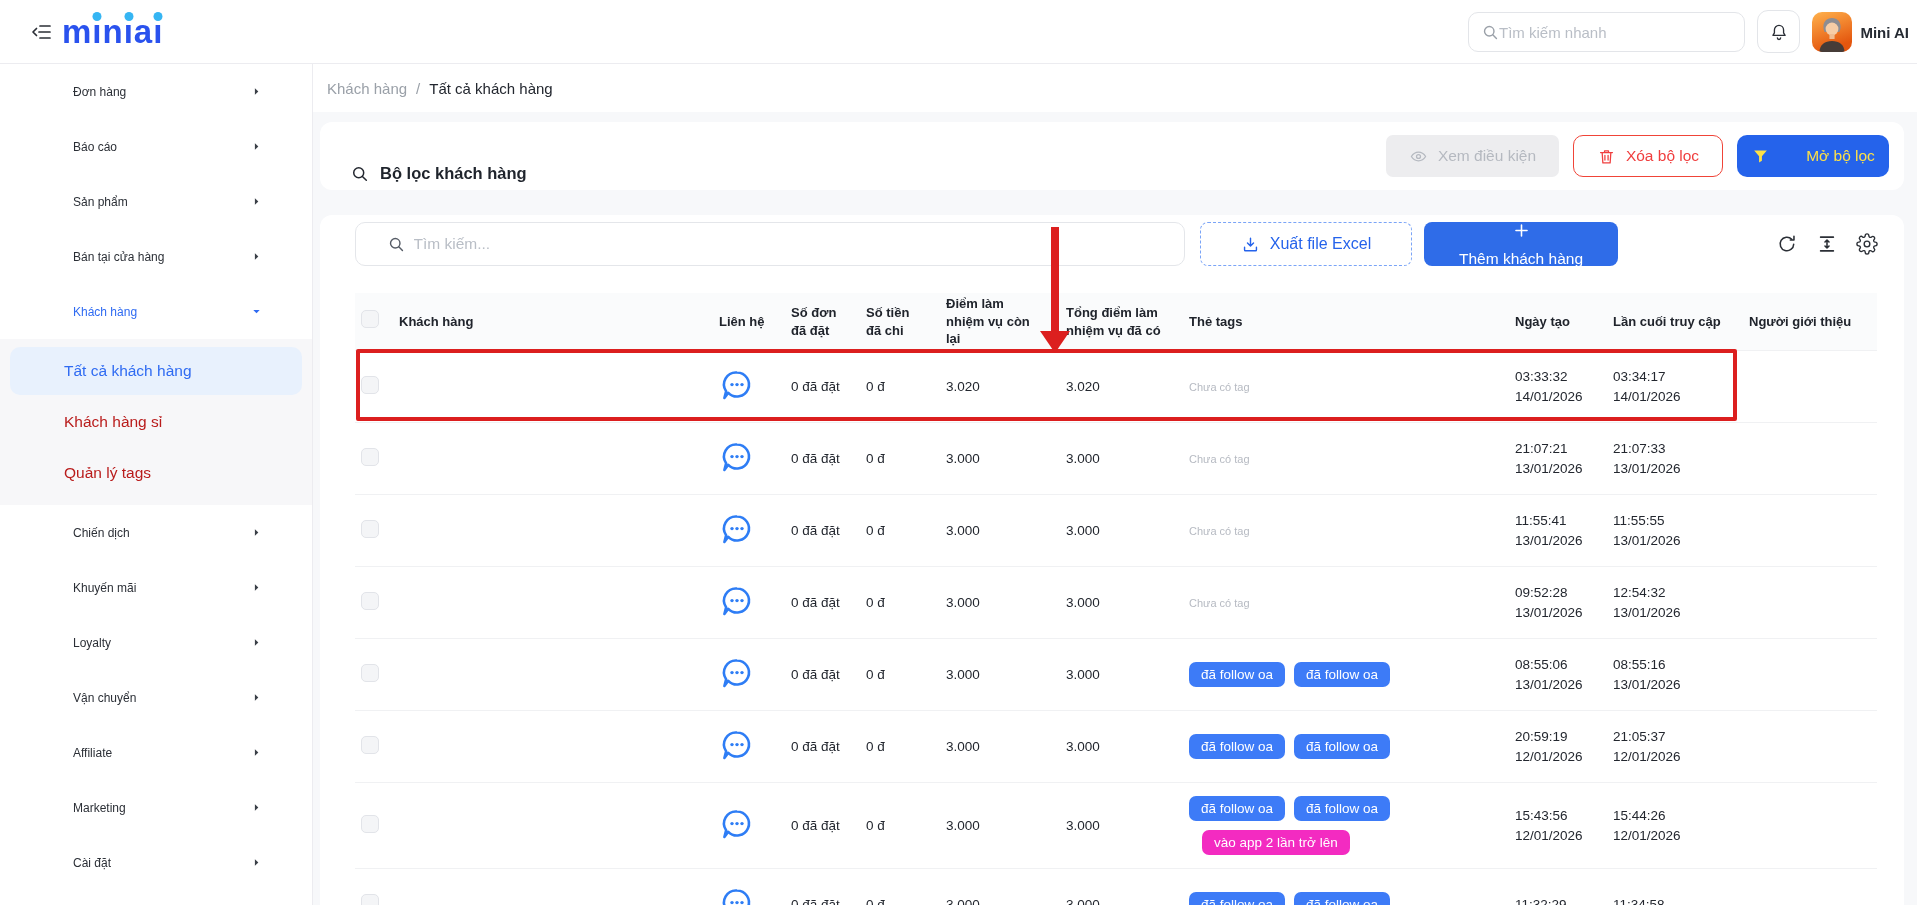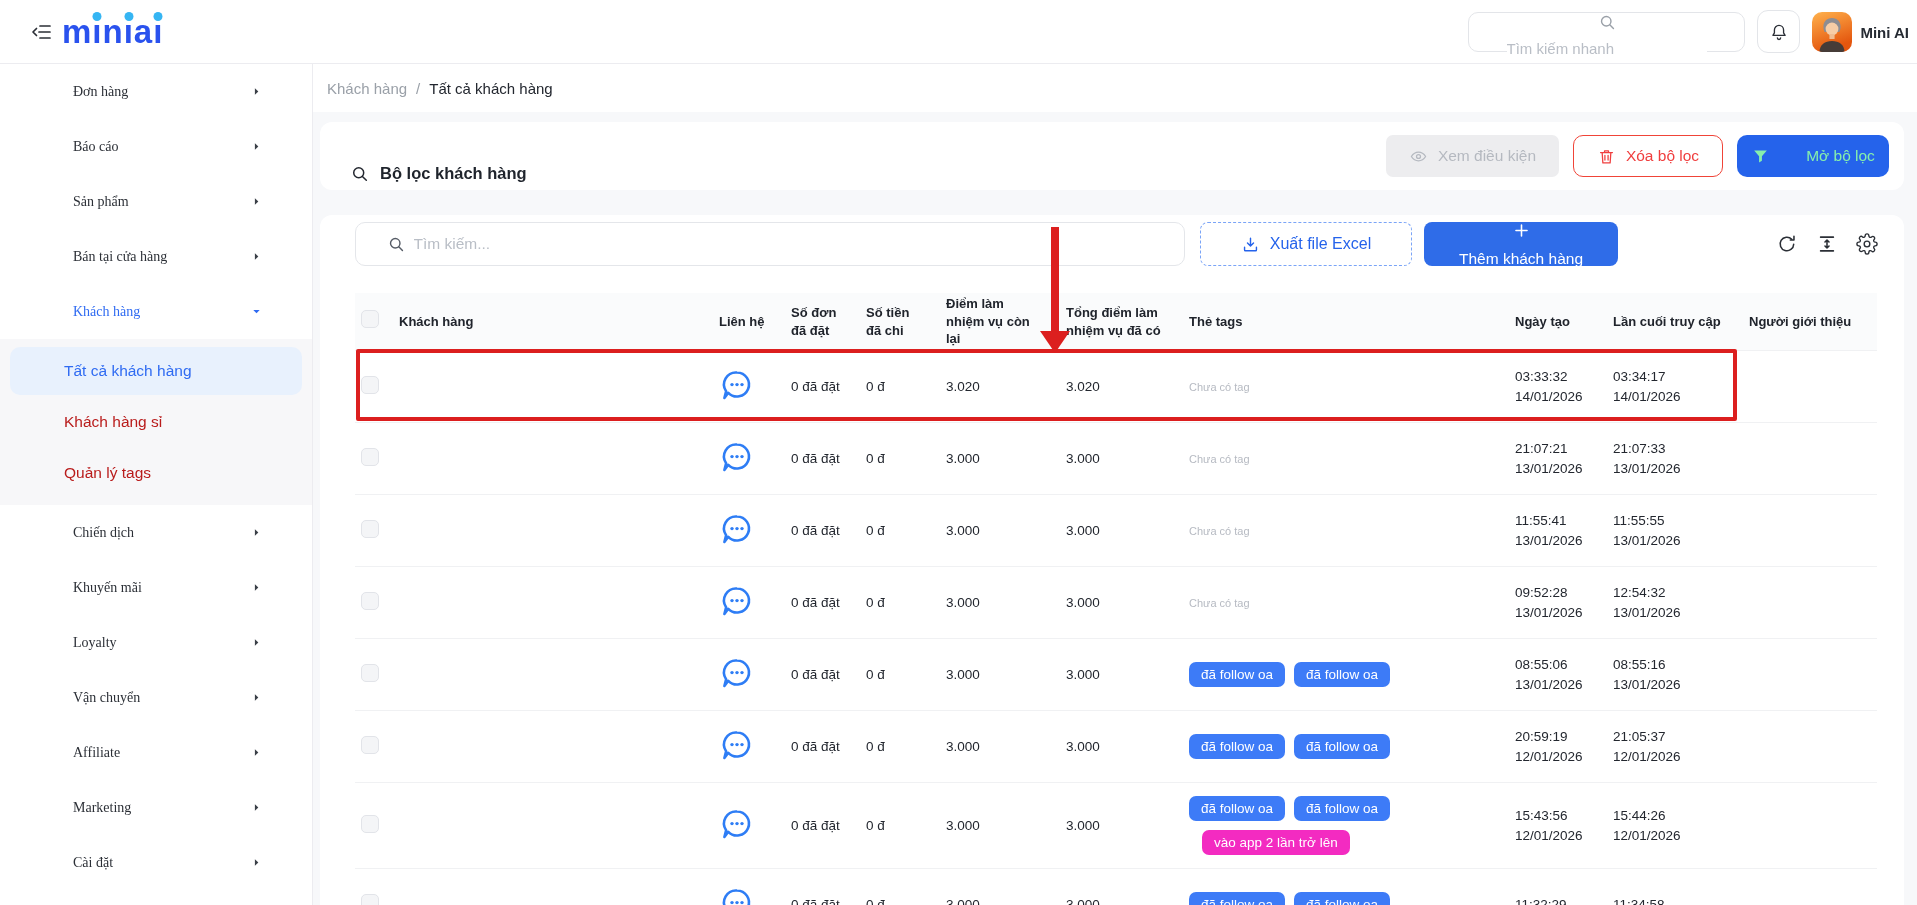--- a/index.html
+++ b/index.html
@@ -9,38 +9,38 @@
   
   .topbar { position:absolute; left:0; top:0; width:1917px; height:64px;
     background:#fff; border-bottom:1px solid #ececf0; z-index:20; }
   .collapse-btn { position:absolute; left:30px; top:20px; width:24px; height:24px; color:#2b2f36; cursor:pointer; }
   .logo { position:absolute; left:62px; top:13px; font-size:33px; font-weight:800;
     color:#2a52ee; letter-spacing:1px; display:flex; align-items:flex-end; }
   .logo .li { position:relative; display:inline-block; }
   .logo .li .tittle { position:absolute; left:50%; transform:translateX(-50%); top:-1px;
     width:9px; height:9px; border-radius:50%; background:#35b5f3; }
   .tb-search { position:absolute; right:172px; top:12px; width:277px; height:40px;
-    border:1px solid #e3e5e9; border-radius:10px; display:flex; align-items:center; padding:0 12px; gap:9px; background:#fff;flex-direction:column; }
+    border:1px solid #e3e5e9; border-radius:10px; display:flex; align-items:center; padding:0 12px; background:#fff; }
   .tb-search .ic { width:18px; height:18px; color:#9aa0a8; }
   .tb-search input { border:none; outline:none; font-size:15px; width:200px; color:#23272f;
     font-family:"Liberation Sans", sans-serif; }
   .tb-search input::placeholder { color:#b9bec6; }
   .bell-btn { position:absolute; right:117px; top:10px; width:43px; height:43px;
     border:1px solid #e3e5e9; border-radius:11px; display:flex; align-items:center; justify-content:center; background:#fff; cursor:pointer; }
   .bell-btn .ic { width:20px; height:20px; color:#2b2f36; }
   .avatar { position:absolute; right:65px; top:12px; width:40px; height:40px; border-radius:10px;
     overflow:hidden; background:linear-gradient(160deg,#ffb24d 0%,#e4560e 80%); }
   .user-name { position:absolute; right:8px; top:24px; font-size:15px; font-weight:700; color:#262b33; }
 
   
   .sidebar { position:absolute; left:0; top:64px; width:313px; height:841px;
     background:#fff; border-right:1px solid #ececf0; z-index:10; }
   .side-item { height:55px; display:flex; align-items:center; padding:0 0 0 36px; cursor:pointer; position:relative; }
   .side-item .s-icon { width:21px; height:21px; color:#2b2f36; margin-right:16px; flex:0 0 auto; }
-  .side-item .s-label { font-size:14px; color:#2b2f36;font-family:Liberation Serif, serif; }
+  .side-item .s-label { font-size:12px; color:#2b2f36; }
   .side-item .s-chev { position:absolute; right:50px; width:11px; height:11px; color:#3a3f47; }
   .side-item.active .s-icon, .side-item.active .s-label, .side-item.active .s-chev { color:#2f6bf2; }
   .submenu { background:#f7f7f9; padding:5px 0; }
   .sub-item { height:48px; margin:3px 10px; display:flex; align-items:center; padding-left:54px;
     font-size:15.5px; color:#b91c1c; border-radius:10px; cursor:pointer; }
   .sub-item.active { background:#e8f1fd; color:#2f6bf2; }
 
   
   .content { position:absolute; left:313px; top:64px; width:1604px; height:841px; background:#f7f8fa; }
   .crumbbar { position:absolute; left:0; top:0; width:1604px; height:48px; background:#fff;
@@ -51,21 +51,21 @@
   .filter-card { position:absolute; left:7px; top:58px; width:1584px; height:68px; background:#fff;
     border-radius:12px; display:flex; align-items:center; justify-content:space-between; padding:0 15px 0 30px; }
   .filter-title { display:flex; align-items:center; gap:11px; font-size:16.5px; font-weight:700; color:#1f242c;margin-top:35px; }
   .filter-title .ic { width:19px; height:19px; color:#23272f; }
   .filter-actions { display:flex; gap:14px; }
   .btn { height:42px; border-radius:10px; display:flex; align-items:center; justify-content:center;
     gap:10px; font-size:15.5px; cursor:pointer; border:none; font-family:"Liberation Sans", sans-serif; }
   .btn .ic { width:19px; height:19px; }
   .btn-ghost-disabled { width:173px; background:#ededef; color:#b5b9c0;border-radius:7px; }
   .btn-outline-red { width:150px; background:#fff; border:1px solid #f04438; color:#f03e3e; }
-  .btn-primary { width:152px; background:#2563eb; color:#86efac;gap:36px; }
+  .btn-primary { width:152px; background:#2563eb; color:#fde047;gap:36px; }
 
   .table-card { position:absolute; left:7px; top:151px; width:1584px; height:720px; background:#fff;
     border-radius:12px; overflow:hidden; }
   .tc-search { position:absolute; left:35px; top:7px; width:830px; height:44px; border:1px solid #e4e6ea;
     border-radius:10px; display:flex; align-items:center; padding:16px 13px; gap:9px; background:#fff;justify-content:center; }
   .tc-search .ic { width:18px; height:18px; color:#565c66; }
   .tc-search input { border:none; outline:none; font-size:15.5px; width:740px; color:#23272f;
     font-family:"Liberation Sans", sans-serif; }
   .tc-search input::placeholder { color:#b9bec6; }
   .btn-excel { position:absolute; left:880px; top:7px; width:212px; height:44px; background:#fff;

